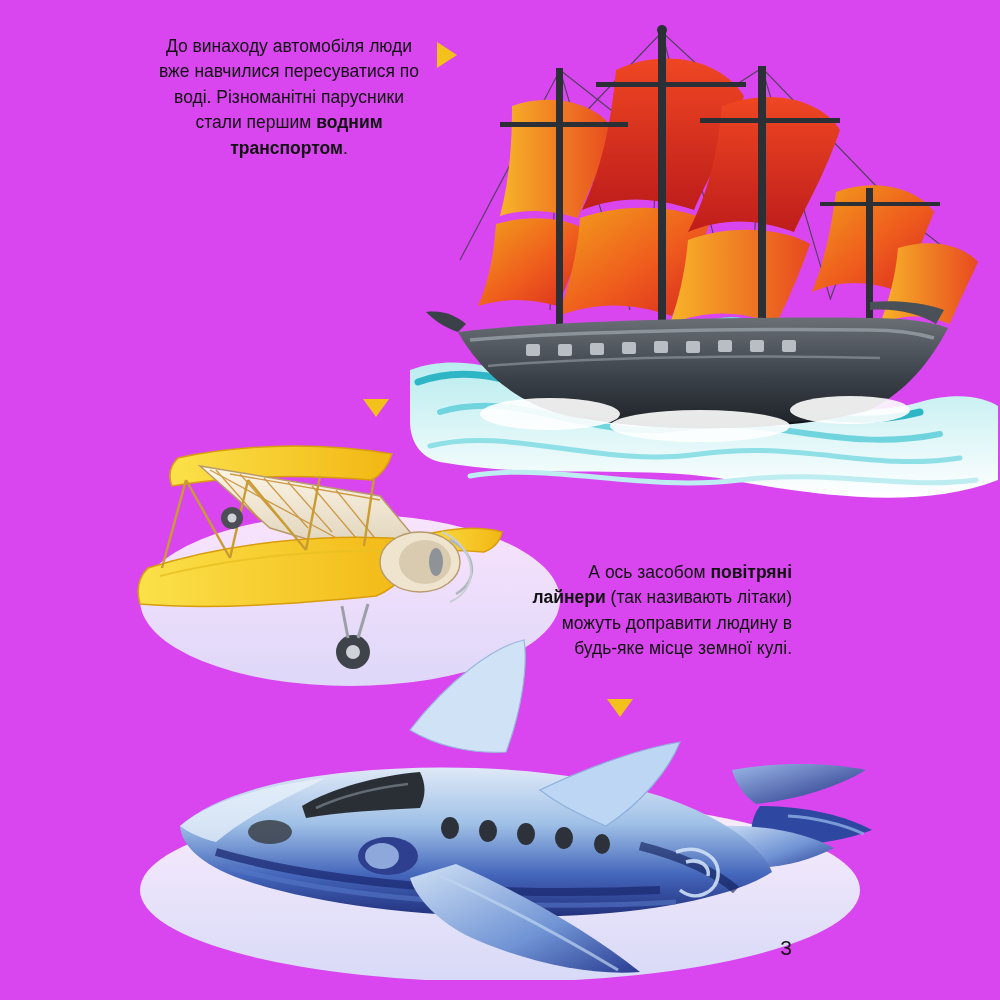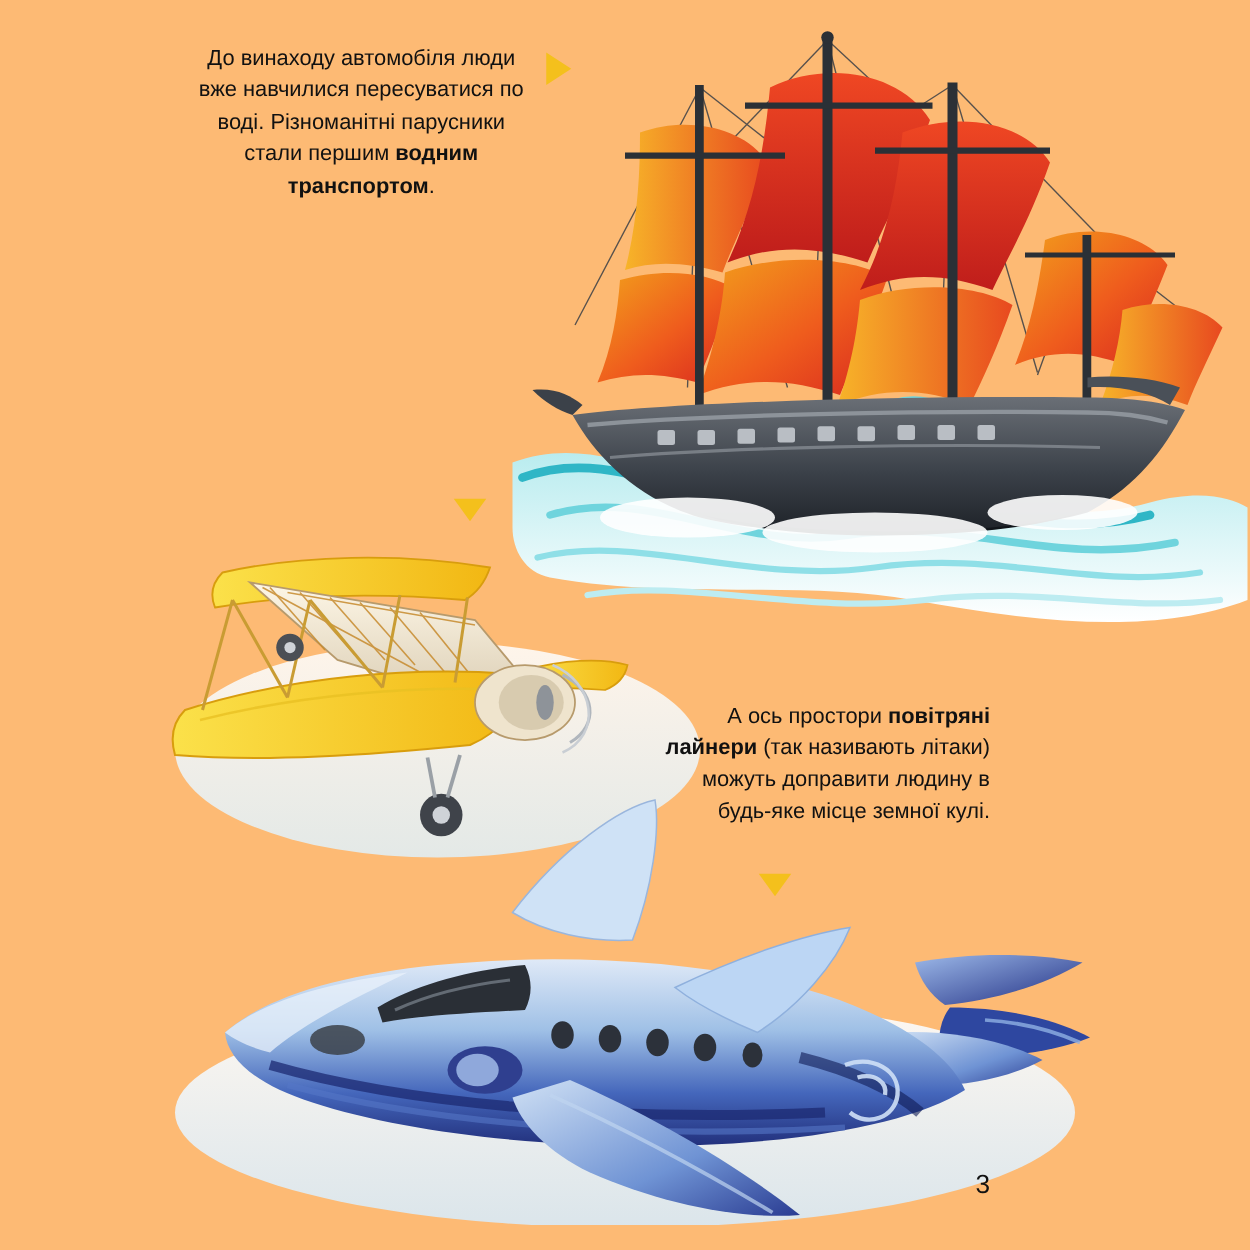--- a/index.html
+++ b/index.html
@@ -11,21 +11,21 @@
     width: 1000px;
     height: 1000px;
     overflow: hidden;
     font-family: "Liberation Sans", sans-serif;
     color: #111111;
     position: relative;
   }
   .page {
     position: absolute;
     inset: 0;
-    background: #fdba74;
+    background: #d946ef;
     padding-left: 25px;
   }
 
   
   .text-block {
     position: absolute;
     font-size: 17.5px;
     line-height: 1.45;
     color: #111;
   }
@@ -329,21 +329,21 @@
       <ellipse cx="268" cy="236" rx="30" ry="19" fill="#2f3f8f"></ellipse>
       <ellipse cx="262" cy="236" rx="17" ry="13" fill="#8fa8db"></ellipse>
     </g>
   </svg>
 
   <div class="text-block" id="block-intro">
     <p class="para"><span>До винаходу автомобіля люди вже навчилися пересуватися по воді. Різноманітні парусники стали першим </span><span class="b">водним транспортом</span><span>.</span></p>
   </div>
 
   <div class="text-block" id="block-air">
-    <p class="para"><span>А ось простори </span><span class="b">повітряні лайнери</span><span> (так називають літаки) можуть доправити людину в будь-яке місце земної кулі.</span></p>
+    <p class="para"><span>А ось засобом </span><span class="b">повітряні лайнери</span><span> (так називають літаки) можуть доправити людину в будь-яке місце земної кулі.</span></p>
   </div>
 
   <div class="tri tri-right" id="tri-1"></div>
   <div class="tri tri-down" id="tri-2"></div>
   <div class="tri tri-down" id="tri-3"></div>
 
   <div id="page-number">3</div>
 
 </div>
 

